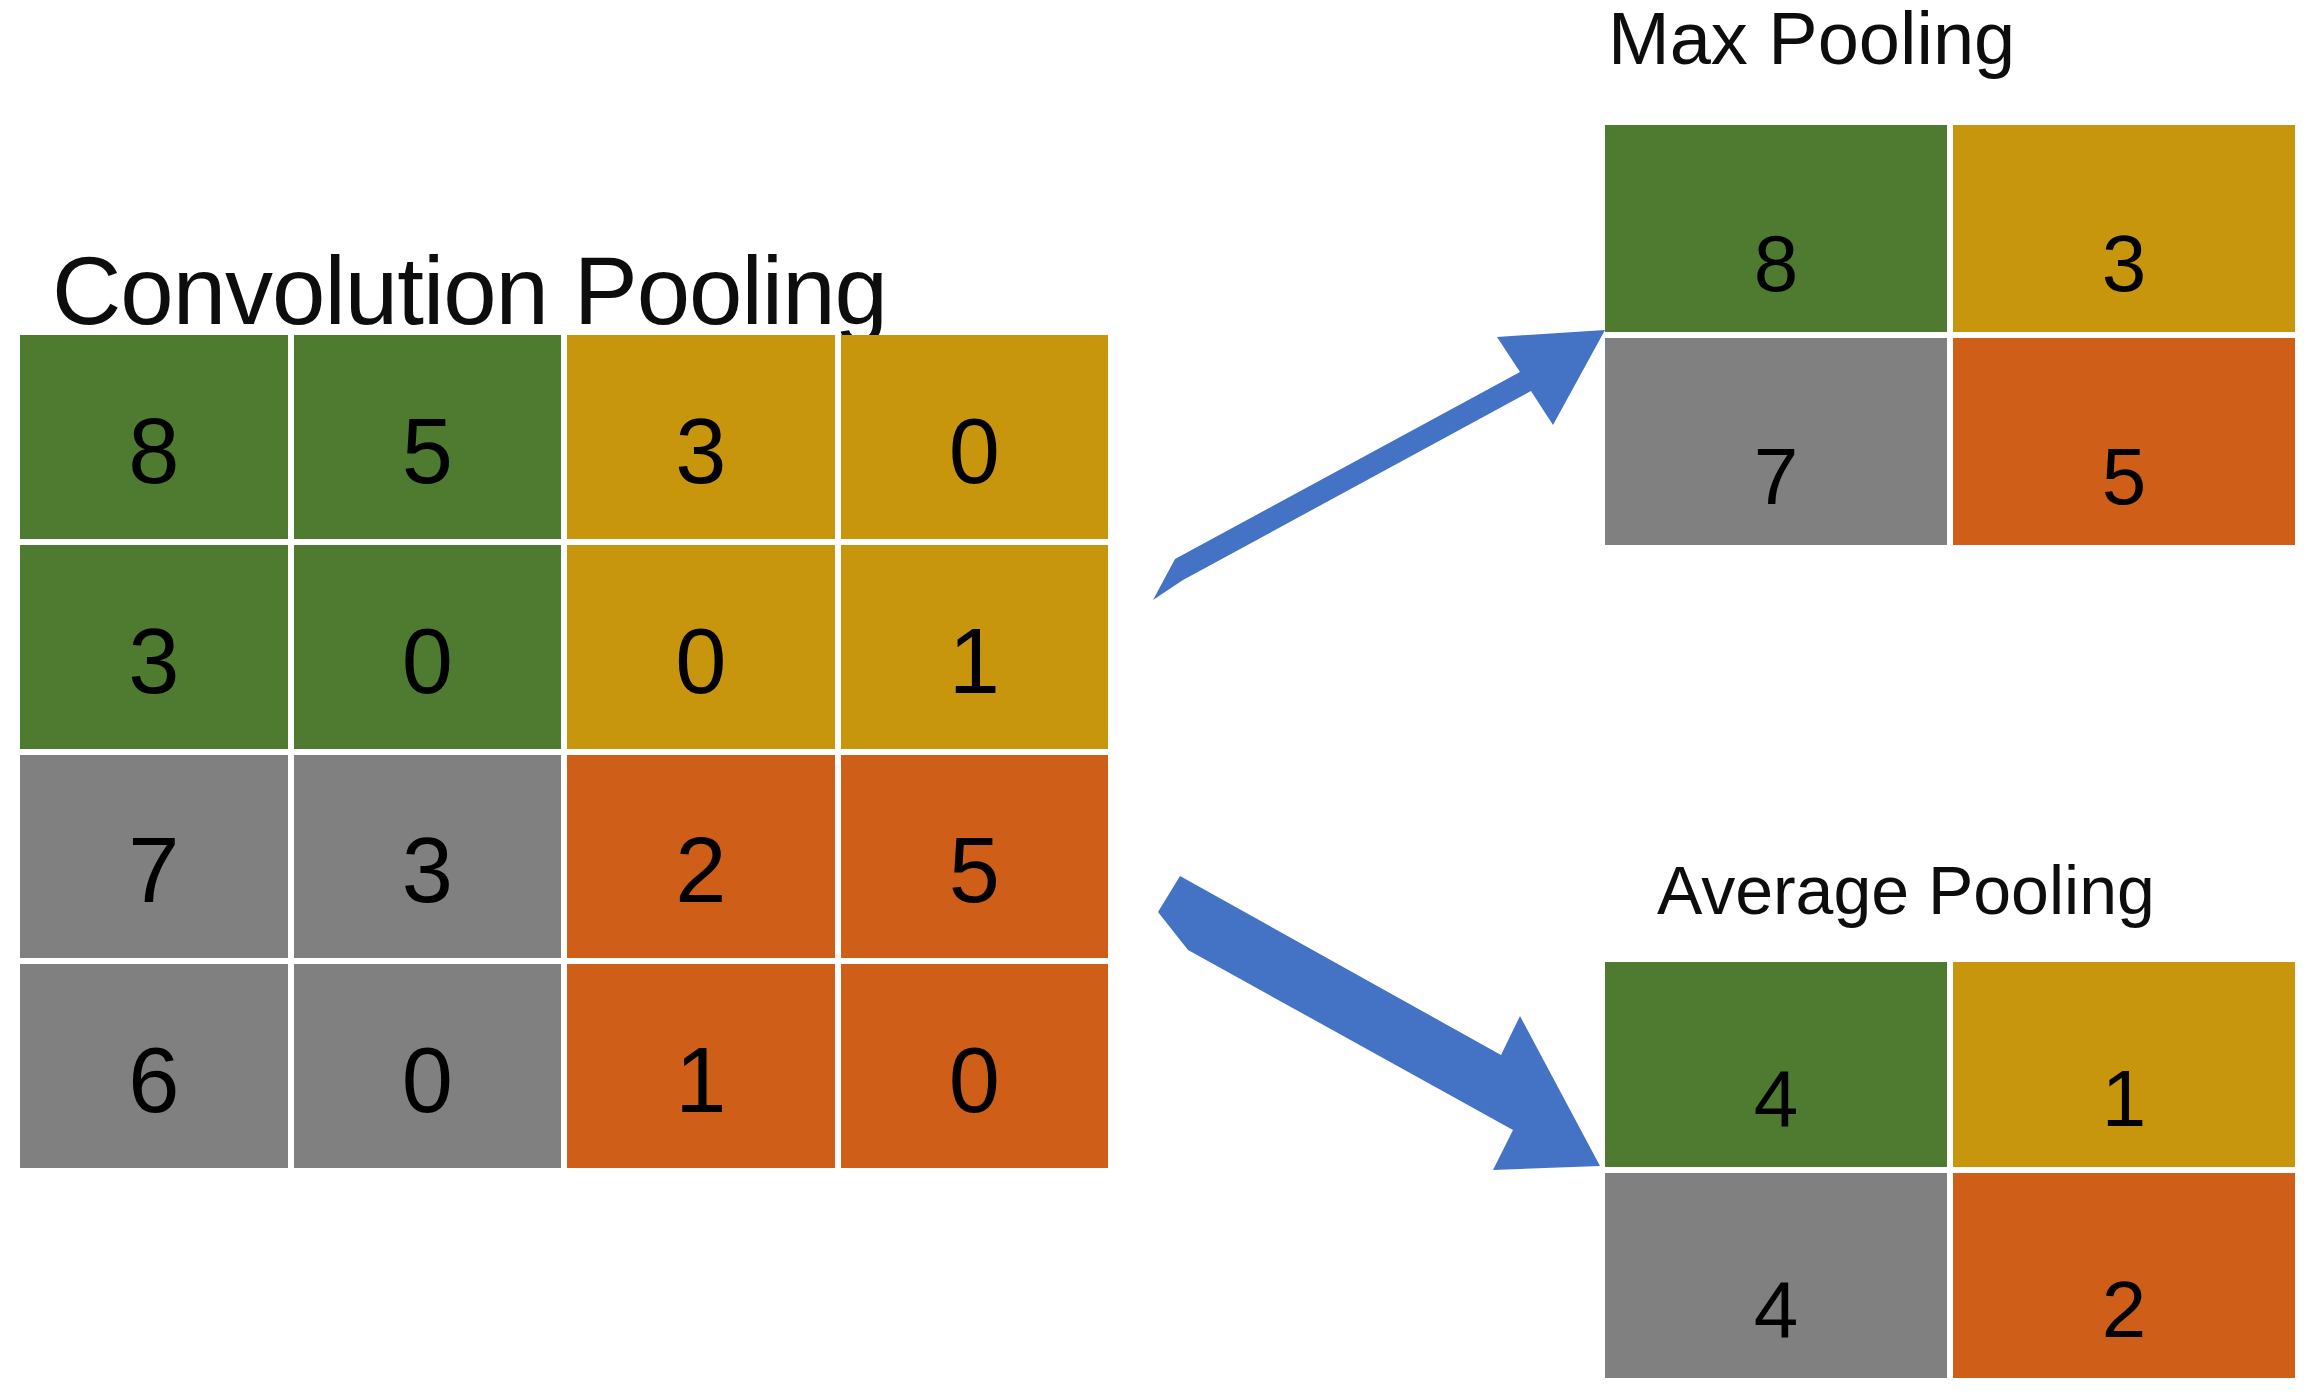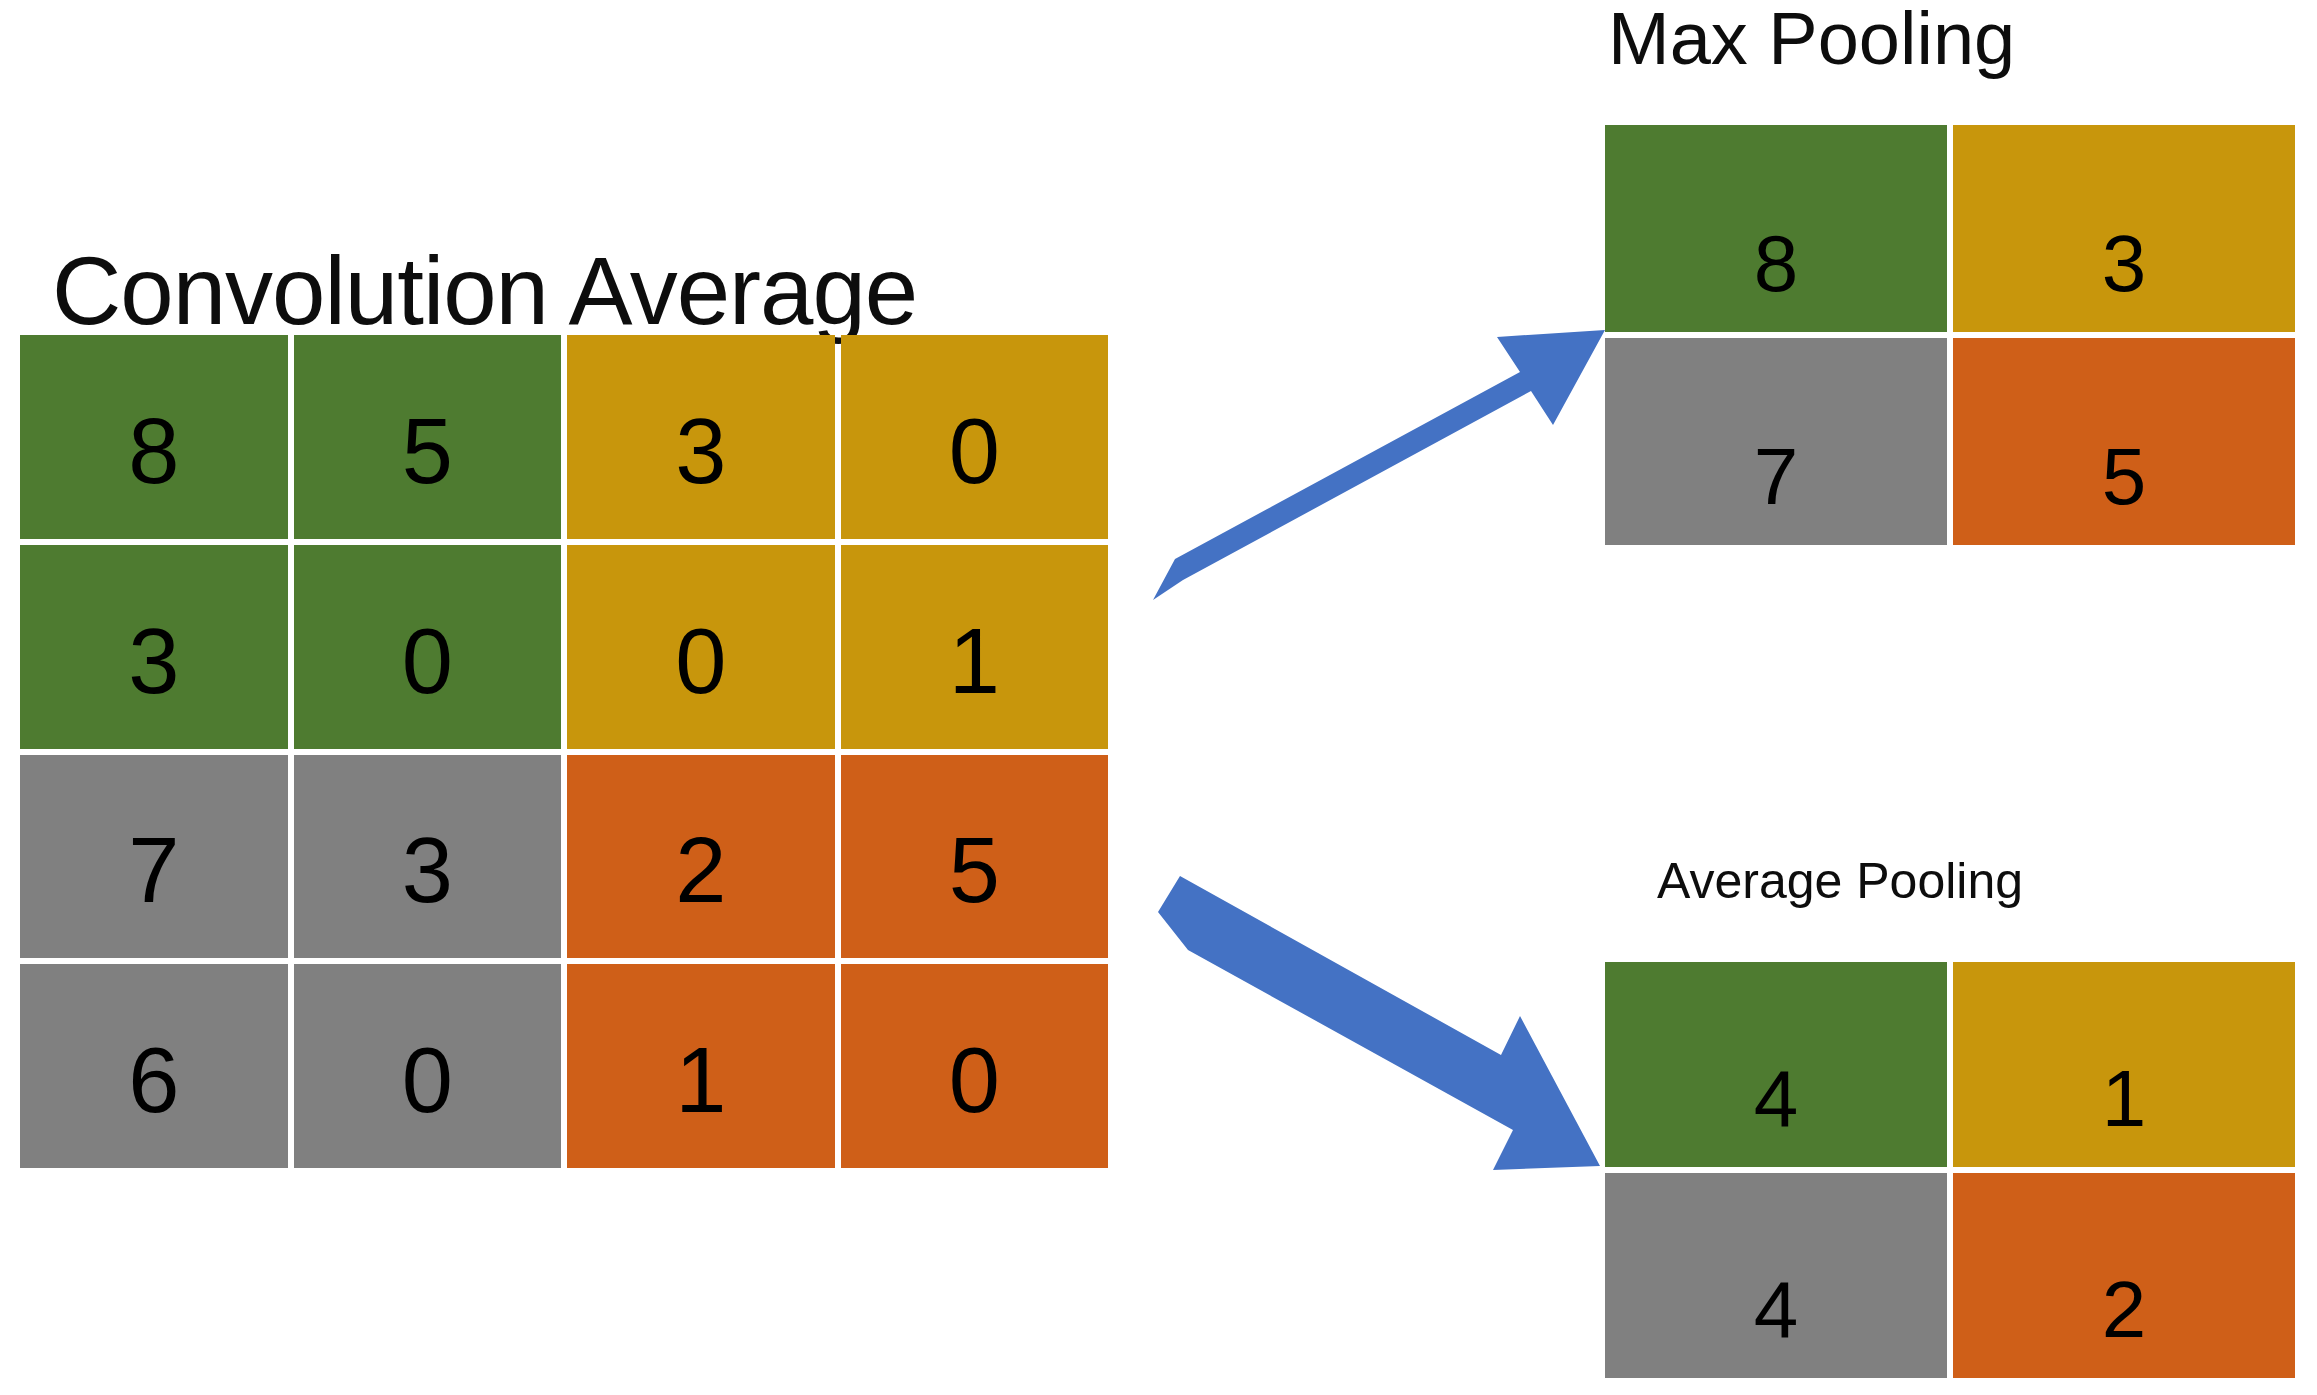--- a/index.html
+++ b/index.html
@@ -40,21 +40,21 @@
     letter-spacing: -1px;
   }
   .title-max {
     left: 1608px;
     top: 2px;
     font-size: 74px;
   }
   .title-avg {
     left: 1657px;
     top: 856px;
-    font-size: 50px;
+    font-size: 68px;
   }
 
   
   .grid {
     position: absolute;
     display: grid;
     gap: 6px;
     background: transparent;
   }
 
@@ -109,21 +109,21 @@
     width: 2317px;
     height: 1395px;
     pointer-events: none;
   }
 </style>
 </head>
 <body>
 
 <div class="stage">
 
-  <div class="title title-conv">Convolution Average</div>
+  <div class="title title-conv">Convolution Pooling</div>
 
   <div class="grid" id="conv-grid">
       <div class="cell c-green">8</div>
       <div class="cell c-green">5</div>
       <div class="cell c-yellow">3</div>
       <div class="cell c-yellow">0</div>
       <div class="cell c-green">3</div>
       <div class="cell c-green">0</div>
       <div class="cell c-yellow">0</div>
       <div class="cell c-yellow">1</div>

